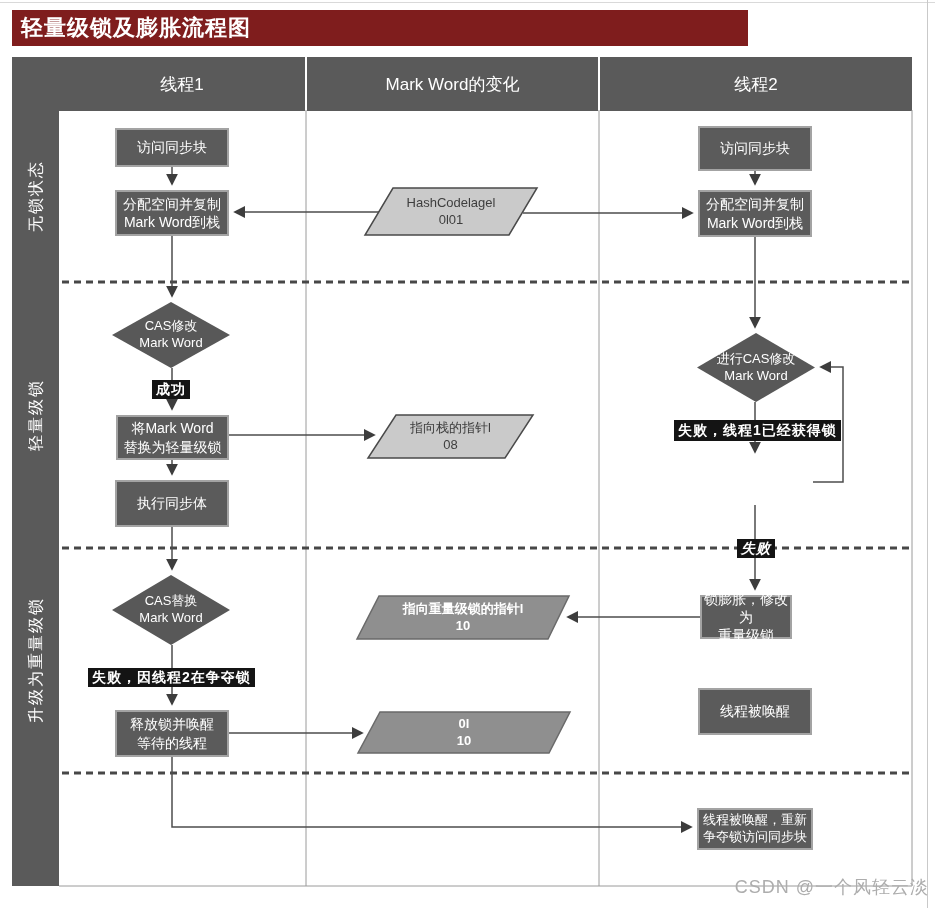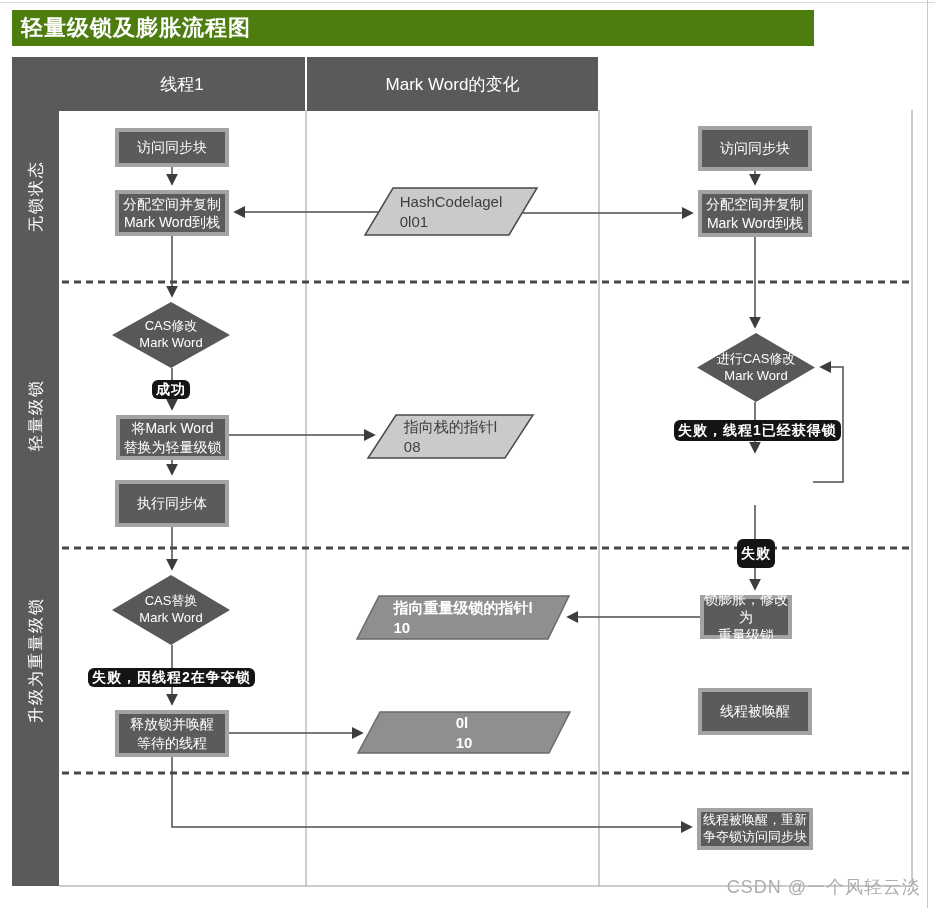--- a/index.html
+++ b/index.html
@@ -5,62 +5,63 @@
   * { margin:0; padding:0; box-sizing:border-box; }
   html,body { width:935px; height:908px; background:#ffffff; overflow:hidden;
               font-family:"Liberation Sans", sans-serif; }
   #stage { position:relative; width:935px; height:908px; background:#ffffff; }
 
   
   .frame-top    { position:absolute; left:0; top:2px;  width:935px; height:1px; background:#d9d9d9; }
   .frame-right  { position:absolute; left:927px; top:0; width:1px; height:908px; background:#c9c9c9; }
 
   
-  .titlebar { position:absolute; left:12px; top:10px; width:802px; height:36px;
-              background:#4d7c0f; color:#fff; font-size:22px; font-weight:bold;
+  .titlebar { position:absolute; left:12px; top:10px; width:736px; height:36px;
+              background:#7f1d1d; color:#fff; font-size:22px; font-weight:bold;
               line-height:36px; padding-left:9px; letter-spacing:1px; }
   .hcell  { position:absolute; top:57px; height:54px; background:#5a5a5a; color:#fff;
             font-size:17px; display:flex; align-items:center; justify-content:center; }
   .sidebar { position:absolute; left:12px; top:57px; width:47px; height:829px; background:#5a5a5a; }
   .sidelabel { position:absolute; color:#fff; font-size:16px; white-space:nowrap;
                transform:translate(-50%,-50%) rotate(-90deg); letter-spacing:2px; }
 
   
-  .box { position:absolute; background:#5b5b5b; border:4px solid #a3a3a3; color:#fff;
+  .box { position:absolute; background:#5b5b5b; border:2px solid #a3a3a3; color:#fff;
          display:flex; align-items:center; justify-content:center; text-align:center;
          font-size:14px; line-height:1.3; white-space:pre-line; }
   .diamond { position:absolute; background:#585858; color:#fff; display:flex; align-items:center;
              justify-content:center; text-align:center; font-size:13px; line-height:1.3;
              white-space:pre-line;
              clip-path:polygon(50% 0%, 100% 50%, 50% 100%, 0% 50%); }
   .elabel { position:absolute; background:#141414; color:#fff; font-size:14px; font-weight:bold;
             display:flex; align-items:center; justify-content:center; white-space:nowrap;
-            padding:0 4px; letter-spacing:1px;border-radius:6px; }
+            padding:0 4px; letter-spacing:1px; }
   .ptext { position:absolute; display:flex; align-items:center; justify-content:center;
-           font-size:15px; line-height:1.3; white-space:pre-line; }
+           text-align:center; font-size:13px; line-height:1.3; white-space:pre-line; }
   .ptext.light { color:#3e3e3e; }
   .ptext.dark  { color:#ffffff;font-weight:bold; }
 
   svg.layer { position:absolute; left:0; top:0; pointer-events:none; }
 
-  .watermark { position:absolute; right:14px; top:875px; color:#adadad; font-size:18px;
+  .watermark { position:absolute; right:6px; top:875px; color:#adadad; font-size:18px;
                letter-spacing:1px; white-space:nowrap; }
 </style>
 </head>
 <body>
 
 <div id="stage">
 
   <div class="frame-top"></div>
   <div class="frame-right"></div>
 
   <div class="titlebar">轻量级锁及膨胀流程图</div>
 
   <div class="hcell" style="left:59px;  width:246px;">线程1</div>
   <div class="hcell" style="left:307px; width:291px;">Mark Word的变化</div>
+  <div class="hcell" style="left:600px; width:312px;">线程2</div>
 
   <div class="sidebar"></div>
   <div class="sidelabel" style="left:36px; top:196px;">无锁状态</div>
   <div class="sidelabel" style="left:36px; top:415px;">轻量级锁</div>
   <div class="sidelabel" style="left:36px; top:660px;">升级为重量级锁</div>
 
   <svg class="layer" width="935" height="908" viewBox="0 0 935 908">
     <defs>
       <marker id="arr" viewBox="0 0 10 10" refX="8.5" refY="5" markerWidth="8" markerHeight="8" orient="auto-start-reverse">
         <path d="M0,0 L10,5 L0,10 z" fill="#3d3d3d"></path>
@@ -131,21 +132,21 @@
 10</div>
   <div class="ptext dark" style="left:366px; top:712px; width:196px; height:41px;">0l
 10</div>
 
   <div class="box" style="left:698px; top:126px; width:114px; height:45px;">访问同步块</div>
   <div class="box" style="left:698px; top:190px; width:114px; height:47px;">分配空间并复制
 Mark Word到栈</div>
   <div class="diamond" style="left:697px; top:333px; width:118px; height:69px;">进行CAS修改
 Mark Word</div>
   <div class="elabel" style="left:674px; top:420px; height:21px;">失败，线程1已经获得锁</div>
-  <div class="elabel" style="left:737px; top:539px; height:29px;">失败</div>
+  <div class="elabel" style="left:737px; top:539px; height:19px;font-style:italic;">失败</div>
   <div class="box" style="left:700px; top:595px; width:92px; height:44px;">锁膨胀，修改为
 重量级锁</div>
   <div class="box" style="left:698px; top:688px; width:114px; height:47px;">线程被唤醒</div>
   <div class="box" style="left:697px; top:808px; width:116px; height:42px; font-size:13px;">线程被唤醒，重新
 争夺锁访问同步块</div>
 
   <div class="watermark">CSDN @一个风轻云淡</div>
 
 </div>
 

